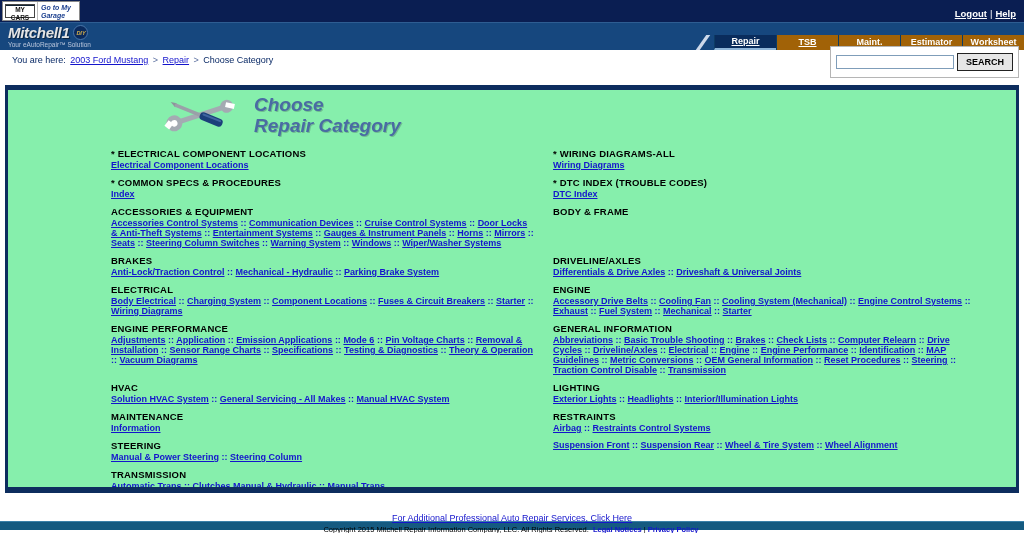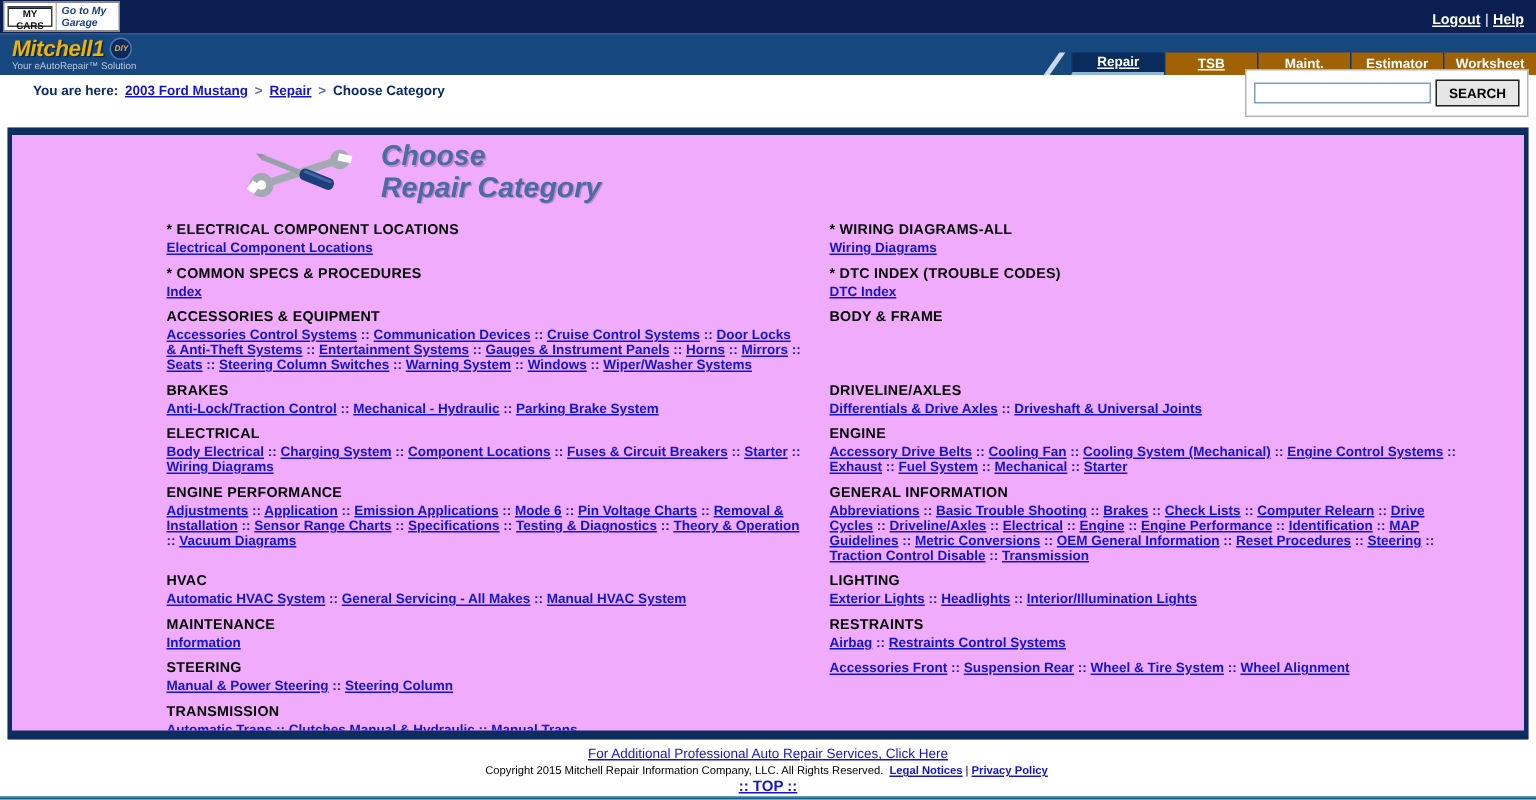--- a/index.html
+++ b/index.html
@@ -19,67 +19,67 @@
                   color:#1b3f8f; line-height:8px; padding:2px 2px 0 3px; border-left:1px solid #bbb; }
   .top-right { position:absolute; right:8px; top:3px; text-align:right; }
   .top-links a { color:#fff; font-size:9.5px; font-weight:bold; text-decoration:underline;text-align:center; }
   .top-links .sep { color:#fff; font-size:9.5px; margin:0 3px; }
   .version { color:#cfd8ea; font-size:7.5px; margin-top:1px; }
 
   
   .brandbar { height:28px; background:#16477e; border-top:1px solid #2e5d92; position:relative; }
   .logo { position:absolute; left:8px; top:1px; }
   .logo-line { display:flex; align-items:center; }
-  .logo-text { color:#eab308; font-size:15px; font-weight:bold; font-style:italic;
+  .logo-text { color:#e5e5e5; font-size:15px; font-weight:bold; font-style:italic;
                text-shadow:1px 1px 1px rgba(0,0,0,0.55); letter-spacing:-0.3px; }
   .diy-badge { width:15px; height:15px; border-radius:50%; background:#0a2a5e;
                border:1px solid #4a76aa; color:#d8b24a; font-size:5.5px; font-weight:bold;
                font-style:italic; display:flex; align-items:center; justify-content:center; margin-left:4px; }
   .tagline { font-size:6.5px; color:#b9c6dc; }
   .tabs { position:absolute; right:0; bottom:0; height:15px; display:flex; align-items:stretch; }
   .tab-diagonal { width:4px; background:#cdd9ea; transform:skewX(-35deg); margin-right:9px; }
   .tab { width:62px; background:#a16207; border-left:1px solid #0d3c64; color:#fff;
          font-size:9px; font-weight:bold; text-decoration:underline; text-align:center;
          line-height:15px; }
   .tab.active { background:#0a2c5c; border-bottom:2px solid #90b6d8; line-height:13px; }
 
   
   .subrow { height:35px; background:#fff; }
-  .breadcrumb { padding:5px 0 0 22px; font-size:9px; color:#0a2a66; font-weight:bold; }
+  .breadcrumb { padding:5px 0 0 12px; font-size:9px; color:#0a2a66; font-weight:normal; }
   .breadcrumb a { color:#1414cc; text-decoration:underline; margin:0 2px; }
   .breadcrumb .bc-sep { color:#5a6e9e; }
   .breadcrumb .bc-current { color:#0a2a66; margin-left:2px; }
   .search-panel { position:absolute; top:46px; right:5px; z-index:5; background:#fff;
                   border:1px solid #b5b5b5; padding:6px 5px; display:flex; gap:3px; align-items:center; }
   .search-input { width:118px; height:14px; border:1px solid #7f9db9; font-size:9px; padding:0 2px; }
   .search-btn { height:18px; font-size:9px; font-weight:bold; background:#e6e6e6;
                 border:1px solid #222; padding:0 8px; cursor:pointer; font-family:inherit; }
 
   
-  .main-panel { margin:0 5px; height:408px; background:#f0abfc; overflow:hidden;
+  .main-panel { margin:0 5px; height:408px; background:#86efac; overflow:hidden;
                 border:3px solid #0d2d5e; border-top-width:5px; border-bottom-width:6px; }
   .cat-header { display:flex; margin:3px 0 0 150px; height:46px; }
   .tools-icon { width:84px; height:44px; }
   .cat-title { margin-left:12px; font-size:19px; font-weight:bold; font-style:italic;
                color:#4a6ba3; line-height:21px; text-shadow:1px 1px 0 rgba(40,40,60,0.25); padding-top:1px; }
 
   .cat-table { margin-top:9px; }
   .cat-row { display:flex; }
   .cat-cell { }
   .cat-cell.left  { margin-left:103px; width:424px; }
   .cat-cell.right { margin-left:18px;  width:424px; }
   .cat-section { margin-bottom:7px; }
   .cat-heading { font-size:9.5px; font-weight:bold; color:#000; line-height:11px;
                  margin-bottom:1px; letter-spacing:0.2px; }
   .cat-links { font-size:9px; line-height:10px; font-weight:bold; }
   .cat-links a { color:#1414cc; text-decoration:underline; }
   .cat-links .sep { color:#1414cc; }
 
   
-  .footer { height:38px; text-align:center; padding-top:4px;border-radius:14px; }
+  .footer { height:28px; text-align:center; padding-top:20px;border-radius:14px; }
   .f-link { font-size:9px; }
   .f-link a { color:#1414cc; text-decoration:underline; }
   .f-copy { font-size:7.5px; color:#000; margin-top:2px; }
   .f-copy a { color:#1414cc; text-decoration:underline; font-weight:bold; margin:0 2px; }
   .f-top { font-size:10px; font-weight:bold; margin-top:1px; }
   .f-top a { color:#1414cc; text-decoration:underline; }
   .bottombar { height:9px; background:#155a80; border-top:1px solid #3a80a8; }
 </style>
 </head>
 <body>
@@ -234,21 +234,21 @@
           <div class="cat-section">
             <div class="cat-heading">GENERAL INFORMATION</div>
             <div class="cat-links"><a class="cat-link">Abbreviations</a><span class="sep"> :: </span><a class="cat-link">Basic Trouble Shooting</a><span class="sep"> :: </span><a class="cat-link">Brakes</a><span class="sep"> :: </span><a class="cat-link">Check Lists</a><span class="sep"> :: </span><a class="cat-link">Computer Relearn</a><span class="sep"> :: </span><a class="cat-link">Drive Cycles</a><span class="sep"> :: </span><a class="cat-link">Driveline/Axles</a><span class="sep"> :: </span><a class="cat-link">Electrical</a><span class="sep"> :: </span><a class="cat-link">Engine</a><span class="sep"> :: </span><a class="cat-link">Engine Performance</a><span class="sep"> :: </span><a class="cat-link">Identification</a><span class="sep"> :: </span><a class="cat-link">MAP Guidelines</a><span class="sep"> :: </span><a class="cat-link">Metric Conversions</a><span class="sep"> :: </span><a class="cat-link">OEM General Information</a><span class="sep"> :: </span><a class="cat-link">Reset Procedures</a><span class="sep"> :: </span><a class="cat-link">Steering</a><span class="sep"> :: </span><a class="cat-link">Traction Control Disable</a><span class="sep"> :: </span><a class="cat-link">Transmission</a></div>
           </div>
         </div>
       </div>
       <div class="cat-row">
         <div class="cat-cell left">
           <div class="cat-section">
             <div class="cat-heading">HVAC</div>
-            <div class="cat-links"><a class="cat-link">Automatic HVAC System</a><span class="sep"> :: </span><a class="cat-link">General Servicing - All Makes</a><span class="sep"> :: </span><a class="cat-link">Manual HVAC System</a></div>
+            <div class="cat-links"><a class="cat-link">Solution HVAC System</a><span class="sep"> :: </span><a class="cat-link">General Servicing - All Makes</a><span class="sep"> :: </span><a class="cat-link">Manual HVAC System</a></div>
           </div>
         </div>
         <div class="cat-cell right">
           <div class="cat-section">
             <div class="cat-heading">LIGHTING</div>
             <div class="cat-links"><a class="cat-link">Exterior Lights</a><span class="sep"> :: </span><a class="cat-link">Headlights</a><span class="sep"> :: </span><a class="cat-link">Interior/Illumination Lights</a></div>
           </div>
         </div>
       </div>
       <div class="cat-row">
@@ -267,21 +267,21 @@
       </div>
       <div class="cat-row">
         <div class="cat-cell left">
           <div class="cat-section">
             <div class="cat-heading">STEERING</div>
             <div class="cat-links"><a class="cat-link">Manual &amp; Power Steering</a><span class="sep"> :: </span><a class="cat-link">Steering Column</a></div>
           </div>
         </div>
         <div class="cat-cell right">
           <div class="cat-section">
-            <div class="cat-links"><a class="cat-link">Accessories Front</a><span class="sep"> :: </span><a class="cat-link">Suspension Rear</a><span class="sep"> :: </span><a class="cat-link">Wheel &amp; Tire System</a><span class="sep"> :: </span><a class="cat-link">Wheel Alignment</a></div>
+            <div class="cat-links"><a class="cat-link">Suspension Front</a><span class="sep"> :: </span><a class="cat-link">Suspension Rear</a><span class="sep"> :: </span><a class="cat-link">Wheel &amp; Tire System</a><span class="sep"> :: </span><a class="cat-link">Wheel Alignment</a></div>
           </div>
         </div>
       </div>
       <div class="cat-row">
         <div class="cat-cell left">
           <div class="cat-section">
             <div class="cat-heading">TRANSMISSION</div>
             <div class="cat-links"><a class="cat-link">Automatic Trans</a><span class="sep"> :: </span><a class="cat-link">Clutches Manual &amp; Hydraulic</a><span class="sep"> :: </span><a class="cat-link">Manual Trans</a></div>
           </div>
         </div>

